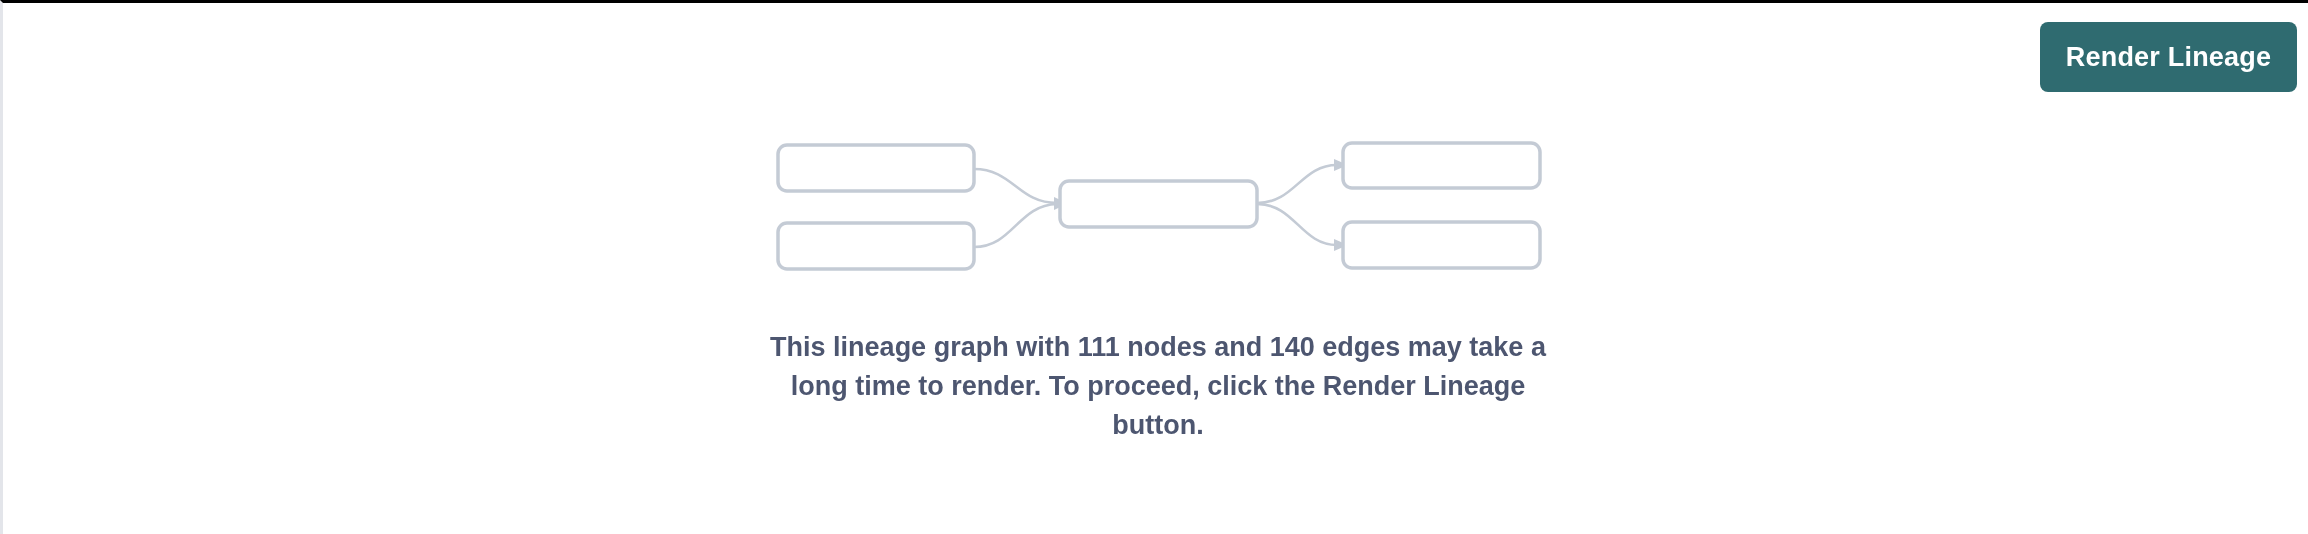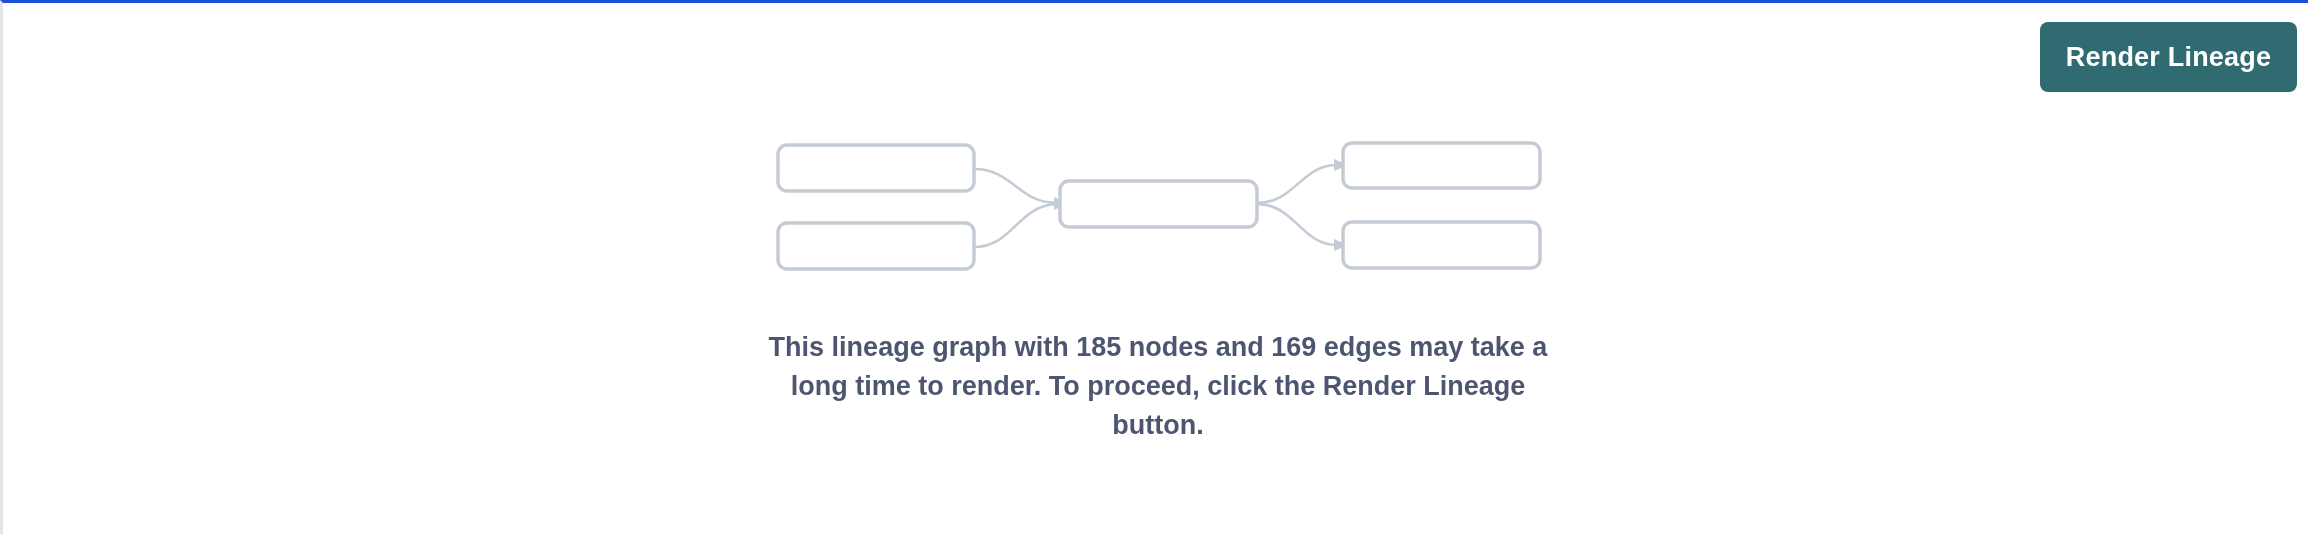--- a/index.html
+++ b/index.html
@@ -13,21 +13,21 @@
   body {
     font-family: "Liberation Sans", sans-serif;
     background: #ffffff;
   }
 
   .lineage-panel {
     position: relative;
     width: 2308px;
     height: 534px;
     background: #ffffff;
-    border-top: 3px solid #1d4ed8;
+    border-top: 3px solid #000000;
     border-left: 3px solid #e3e5ea;
   }
 
   
   .render-lineage-button {
     position: absolute;
     left: 2037px;
     top: 19px;
     width: 257px;
     height: 70px;
@@ -114,15 +114,15 @@
       <polygon class="graph-arrow-head" points="591,116 605,122 591,128"></polygon>
 
       <rect class="graph-node-rect" x="35" y="22" width="196" height="46" rx="9" ry="9"></rect>
       <rect class="graph-node-rect" x="35" y="100" width="196" height="46" rx="9" ry="9"></rect>
       <rect class="graph-node-rect" x="317" y="58" width="197" height="46" rx="9" ry="9"></rect>
       <rect class="graph-node-rect" x="600" y="20" width="197" height="45" rx="9" ry="9"></rect>
       <rect class="graph-node-rect" x="600" y="99" width="197" height="46" rx="9" ry="9"></rect>
     </svg>
   </div>
 
-  <div class="lineage-message">This lineage graph with 185 nodes and 169 edges may take a long time to render. To proceed, click the Render Lineage button.</div>
+  <div class="lineage-message">This lineage graph with 111 nodes and 140 edges may take a long time to render. To proceed, click the Render Lineage button.</div>
 
 </div>
 
 </body></html>

